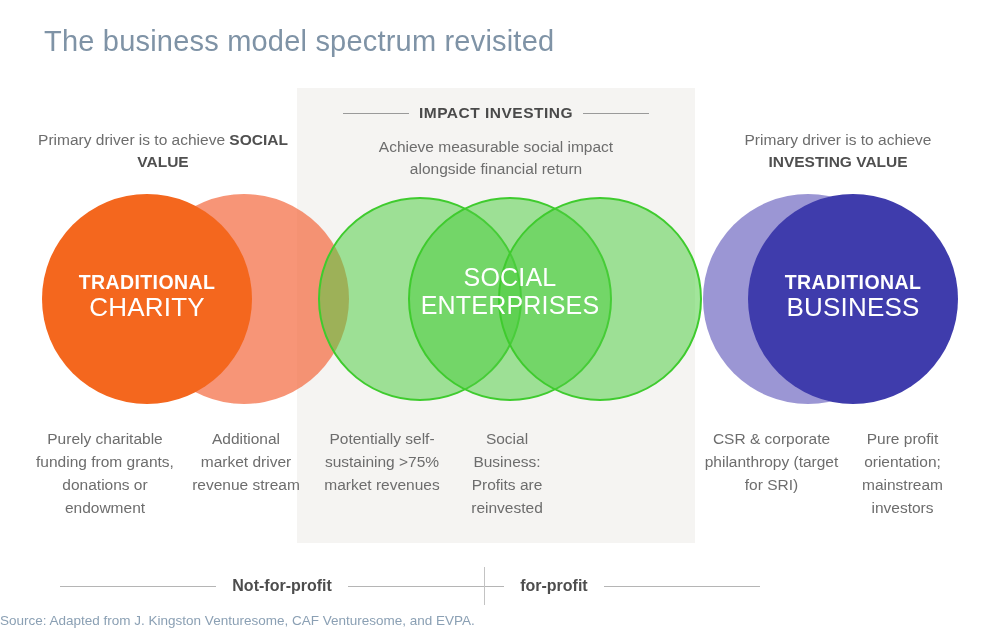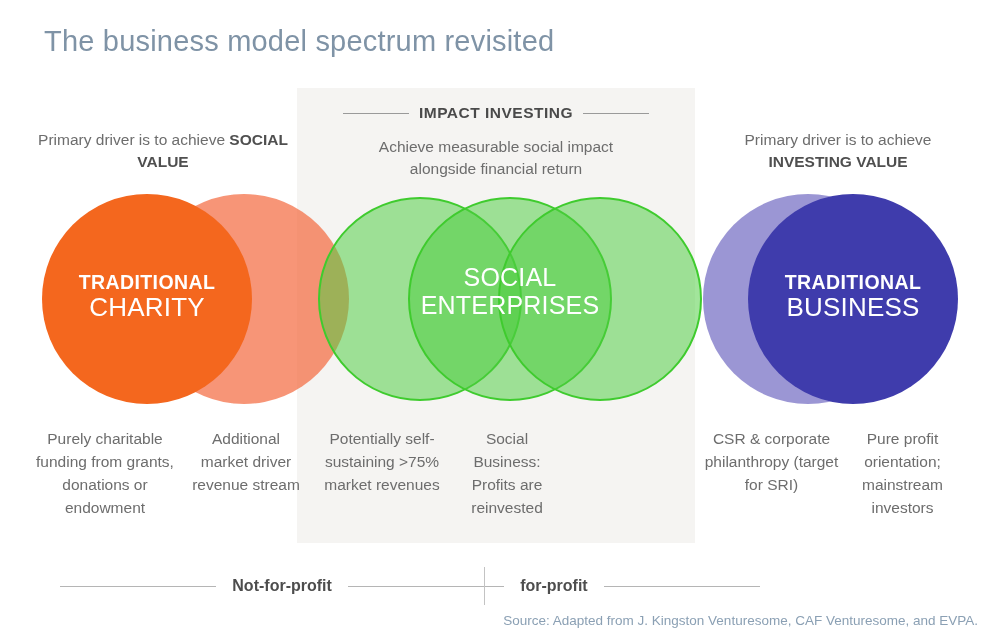--- a/index.html
+++ b/index.html
@@ -212,21 +212,21 @@
     height: 38px;
     background: #c3c3c3;
   }
 
   
   .source {
     position: absolute;
     left: 0;
     top: 613px;
     width: 978px;
-    text-align: right;
+    text-align: left;
     font-size: 13.5px;
     color: #8ba0b4;
   }
 </style>
 </head>
 <body>
 
 <div id="canvas">
 
   <div class="page-title">The business model spectrum revisited</div>

